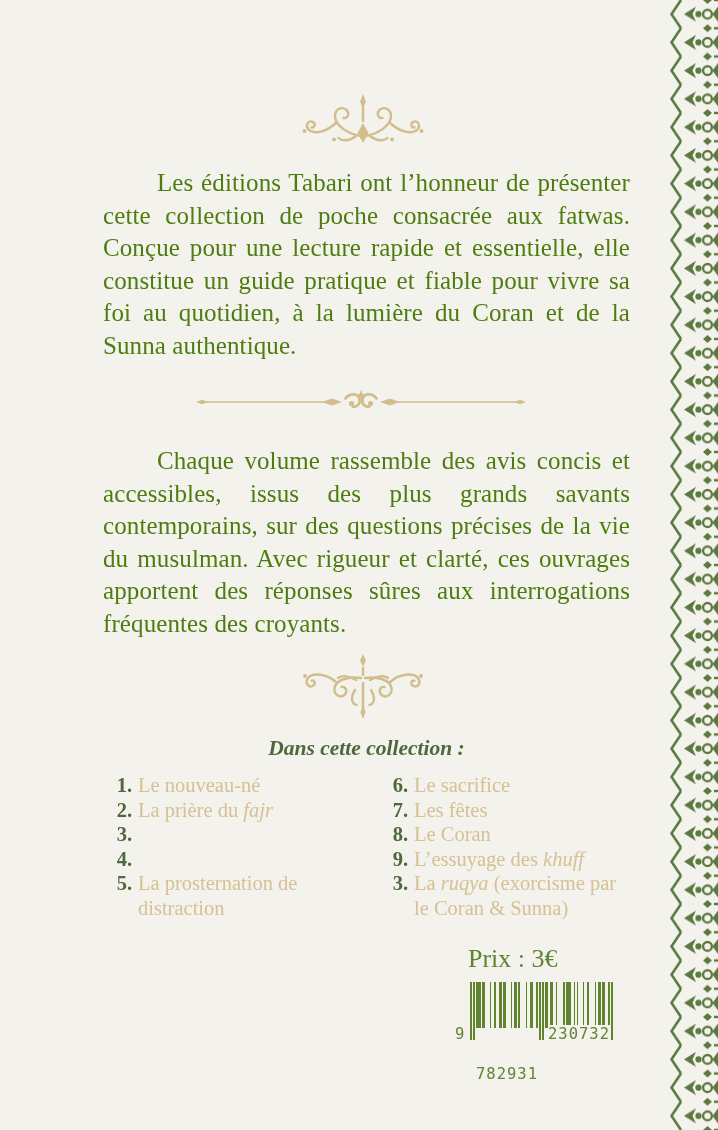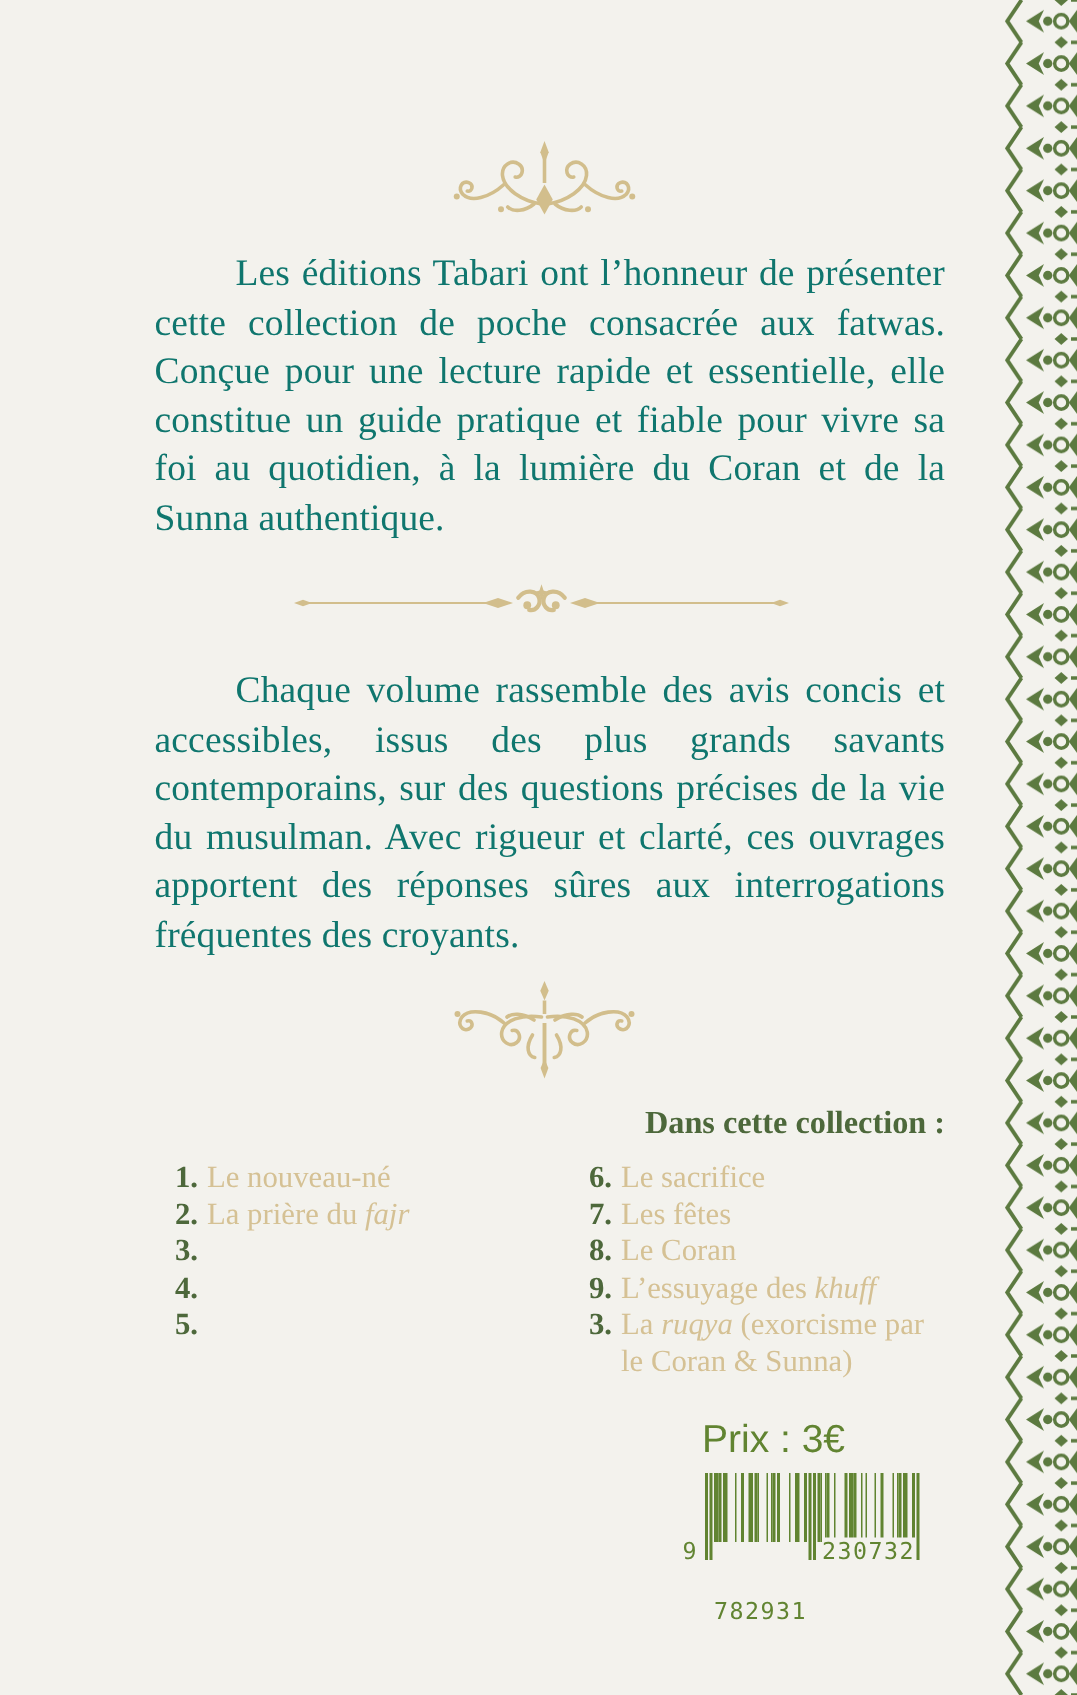--- a/index.html
+++ b/index.html
@@ -5,44 +5,44 @@
   html,body{margin:0;padding:0;}
   body{
     width:718px;height:1130px;position:relative;overflow:hidden;
     background:#F3F2ED;
     font-family:"Liberation Serif", serif;
   }
   .abs{position:absolute;}
   
   .para{
     left:103px;width:527px;
-    font-size:25px;line-height:32.5px;color:#0f766e;
+    font-size:25px;line-height:32.5px;color:#4d7c0f;
     text-align:justify;text-indent:54px;margin:0;
     letter-spacing:.1px;
   }
   #intro{top:167px;}
   #description{top:445px;}
   
   #ornament-top{left:298px;top:92px;}
   #divider{left:196px;top:388px;}
   #ornament-mid{left:298px;top:652px;}
   
   #collection-heading{
     left:103px;top:736px;width:527px;margin:0;
-    text-align:right;font-size:21.5px;font-weight:bold;color:#4D683B;
+    text-align:center;font-size:21.5px;font-weight:bold;color:#4D683B;font-style:italic;
   }
   #collection-list{left:105px;top:773px;width:525px;display:flex;}
   .col{list-style:none;margin:0;padding:0;}
   .col.left{width:276px;}
   .col.right{width:249px;}
   .col li{display:flex;font-size:20.5px;line-height:24.5px;color:#D5C194;}
   .col .num{min-width:27px;text-align:right;margin-right:6px;font-weight:bold;color:#4D683B;flex:none;}
   .col .txt i{font-style:italic;}
   
-  #price{left:468px;top:944px;font-family:Liberation Sans, sans-serif;font-size:26px;color:#618431;}
+  #price{left:468px;top:944px;font-family:Liberation Serif, serif;font-size:26px;color:#618431;}
   #barcode{left:455px;top:982px;width:170px;height:64px;}
   #bars{position:absolute;left:15px;top:0;display:flex;align-items:flex-start;}
   .bar{width:1.5px;height:46px;flex:none;}
   .bar.ink{background:#618431;}
   .bar.tall{height:58px;}
   .bc-digit{
     position:absolute;top:43px;
     font-family:"DejaVu Sans Mono",monospace;font-size:15.5px;letter-spacing:1px;
     color:#618431;background:#F3F2ED;line-height:18px;
   }
@@ -139,20 +139,21 @@
         <span class="txt"><span>La prière du </span><i>fajr</i></span>
       </li>
       <li>
         <span class="num">3.</span>
       </li>
       <li>
         <span class="num">4.</span>
       </li>
       <li>
         <span class="num">5.</span>
+        <span class="txt"><span>La prosternation de distraction</span></span>
       </li>
     </ol>
   <ol class="col right" id="col-right">
       <li>
         <span class="num">6.</span>
         <span class="txt"><span>Le sacrifice</span></span>
       </li>
       <li>
         <span class="num">7.</span>
         <span class="txt"><span>Les fêtes</span></span>

